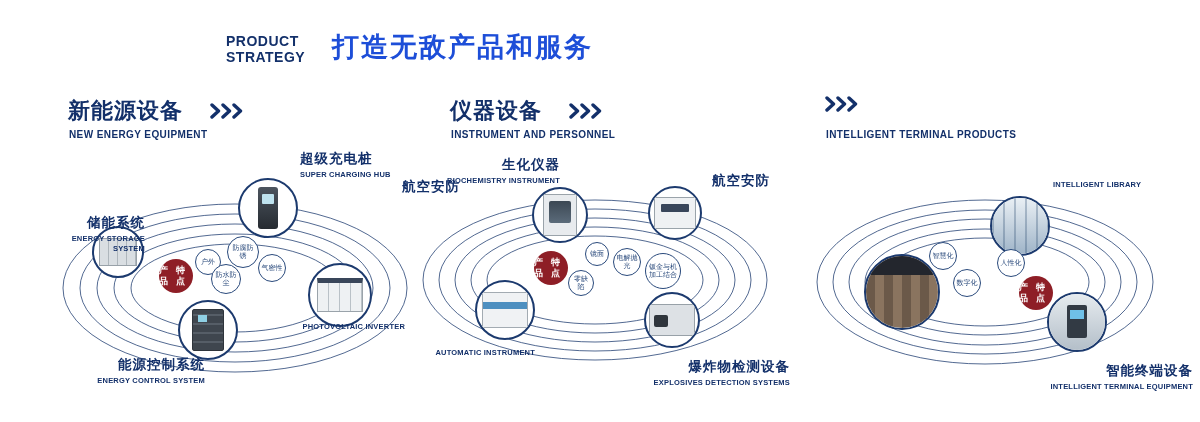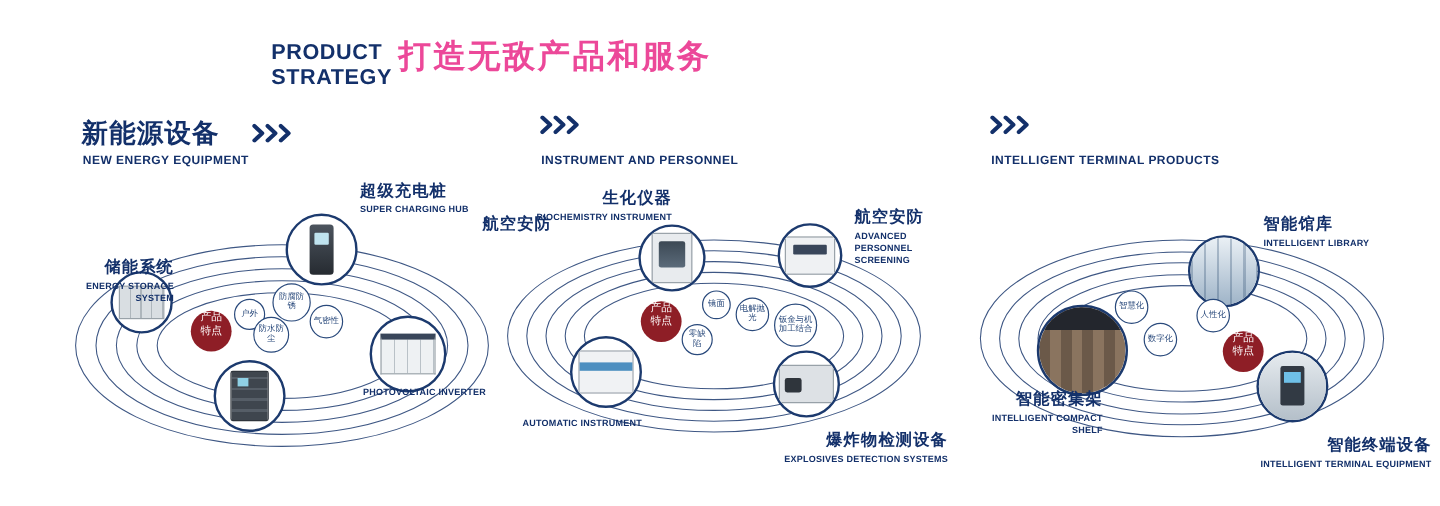--- a/index.html
+++ b/index.html
@@ -3,41 +3,41 @@
 <meta charset="utf-8">
 <title>Product Strategy</title>
 <style>
   *{margin:0;padding:0;box-sizing:border-box}
   html,body{background:#fff}
   body{font-family:"Liberation Sans","DejaVu Sans",sans-serif;color:#13306a}
   .canvas{position:relative;width:1200px;height:422px;background:#fff;overflow:hidden}
 
   
   .hdr-title{position:absolute;left:72px;top:24px;font-size:31px;font-weight:bold;color:#13306a;letter-spacing:2px}
-  .hdr-sub{position:absolute;left:226px;top:33px;font-size:18px;font-weight:bold;color:#13306a;line-height:1.15;letter-spacing:.5px}
+  .hdr-sub{position:absolute;left:226px;top:33px;font-size:14px;font-weight:bold;color:#13306a;line-height:1.15;letter-spacing:.5px}
   .hdr-sub span{display:block}
-  .hdr-slogan{position:absolute;left:332px;top:29px;font-size:27px;font-weight:bold;color:#ec4899;letter-spacing:2px}
+  .hdr-slogan{position:absolute;left:332px;top:29px;font-size:27px;font-weight:bold;color:#1d4ed8;letter-spacing:2px}
 
   
   .sec{position:absolute;top:92px;height:330px}
   #sec1{left:55px;width:375px}
   #sec2{left:400px;width:400px}
   #sec3{left:808px;width:385px}
   .sec-title{position:absolute;display:flex;align-items:center;gap:27px}
   .sec-title .zh{font-size:22px;font-weight:bold;color:#13306a;letter-spacing:1px;white-space:nowrap}
   .arr path{stroke:#13306a;stroke-width:3.4;fill:none;stroke-linecap:round;stroke-linejoin:round}
   .sec-sub{position:absolute;font-size:10px;font-weight:bold;color:#13306a;letter-spacing:.4px;white-space:nowrap}
 
   .orbits{position:absolute;left:0;top:0;width:100%;height:100%;z-index:1}
   .orbits ellipse{fill:none;stroke:#1c3a6e;stroke-width:.9;opacity:.85}
 
   .pc{position:absolute;border-radius:50%;background:#fff;border:2px solid #1c3a6e;overflow:hidden;
       display:flex;align-items:center;justify-content:center;z-index:3}
-  .badge{position:absolute;border-radius:50%;background:#8e1e26;color:#fff;display:flex;flex-direction:column;
-      align-items:center;justify-content:flex-start;font-size:9px;font-weight:normal;line-height:1.25;z-index:4}
+  .badge{position:absolute;border-radius:50%;background:#8e1e26;color:#fff;display:flex;flex-direction:row;
+      align-items:center;justify-content:flex-start;font-size:9px;font-weight:bold;line-height:1.25;z-index:4}
   .bub{position:absolute;border-radius:50%;background:#fff;border:1px solid #2a4a7c;color:#2a4a7c;
       display:flex;align-items:center;justify-content:center;text-align:center;font-size:7px;line-height:1.2;
       z-index:3;padding:2px;word-break:break-all}
 
   .lbl{position:absolute;z-index:5}
   .lbl .zh{display:block;font-size:13.5px;font-weight:bold;color:#13306a;letter-spacing:1px;white-space:nowrap}
   .lbl .en{display:block;font-size:7.5px;font-weight:bold;color:#13306a;margin-top:2px;letter-spacing:.2px;line-height:1.3}
   .lbl.center{text-align:right}
 
   
@@ -125,24 +125,29 @@
       <span class="zh">储能系统</span>
       <span class="en">ENERGY STORAGE SYSTEM</span>
     </div>
     <div class="lbl" style="left:245px;top:58px;width:128px">
       <span class="zh">超级充电桩</span>
       <span class="en">SUPER CHARGING HUB</span>
     </div>
     <div class="lbl center" style="left:220px;top:228px;width:130px">
       <span class="en">PHOTOVOLTAIC INVERTER</span>
     </div>
+    <div class="lbl center" style="left:10px;top:264px;width:140px">
+      <span class="zh">能源控制系统</span>
+      <span class="en">ENERGY CONTROL SYSTEM</span>
+    </div>
   </section>
 
   <section class="sec" id="sec2">
     <div class="sec-title" style="left:50px;top:4px">
+      <span class="zh">仪器设备</span>
       <svg class="arr" width="38" height="16" viewBox="0 0 38 16">
         <path d="M2 2l6.5 6L2 14"></path>
           <path d="M13 2l6.5 6L13 14"></path>
           <path d="M24 2l6.5 6L24 14"></path>
       </svg>
     </div>
     <div class="sec-sub" style="left:51px;top:37px">INSTRUMENT AND PERSONNEL</div>
 
     <svg class="orbits" viewBox="0 0 400 330">
       <ellipse cx="195" cy="188" rx="172" ry="80"></ellipse>
@@ -176,21 +181,20 @@
 
     <div class="lbl" style="left:2px;top:86px">
       <span class="zh">航空安防</span>
     </div>
     <div class="lbl center" style="left:45px;top:64px;width:115px">
       <span class="zh">生化仪器</span>
       <span class="en">BIOCHEMISTRY INSTRUMENT</span>
     </div>
     <div class="lbl" style="left:312px;top:80px;width:86px">
       <span class="zh">航空安防</span>
-      <span class="en">ADVANCED PERSONNEL SCREENING</span>
     </div>
     <div class="lbl center" style="left:5px;top:254px;width:130px">
       <span class="en">AUTOMATIC INSTRUMENT</span>
     </div>
     <div class="lbl center" style="left:210px;top:266px;width:180px">
       <span class="zh">爆炸物检测设备</span>
       <span class="en">EXPLOSIVES DETECTION SYSTEMS</span>
     </div>
   </section>
 
@@ -224,26 +228,21 @@
 
     <div class="badge" style="left:211px;top:184px;width:34px;height:34px">
       <span>产品</span>
       <span>特点</span>
     </div>
     <div class="bub" style="left:121px;top:150px;width:28px;height:28px">智慧化</div>
     <div class="bub" style="left:189px;top:157px;width:28px;height:28px">人性化</div>
     <div class="bub" style="left:145px;top:177px;width:28px;height:28px">数字化</div>
 
     <div class="lbl" style="left:245px;top:86px;width:140px">
-      <span class="zh">智能馆库</span>
       <span class="en">INTELLIGENT LIBRARY</span>
-    </div>
-    <div class="lbl center" style="left:16px;top:232px;width:95px">
-      <span class="zh">智能密集架</span>
-      <span class="en">INTELLIGENT COMPACT SHELF</span>
     </div>
     <div class="lbl center" style="left:218px;top:270px;width:167px">
       <span class="zh">智能终端设备</span>
       <span class="en">INTELLIGENT TERMINAL EQUIPMENT</span>
     </div>
   </section>
 
 </div>
 
 </body></html>

